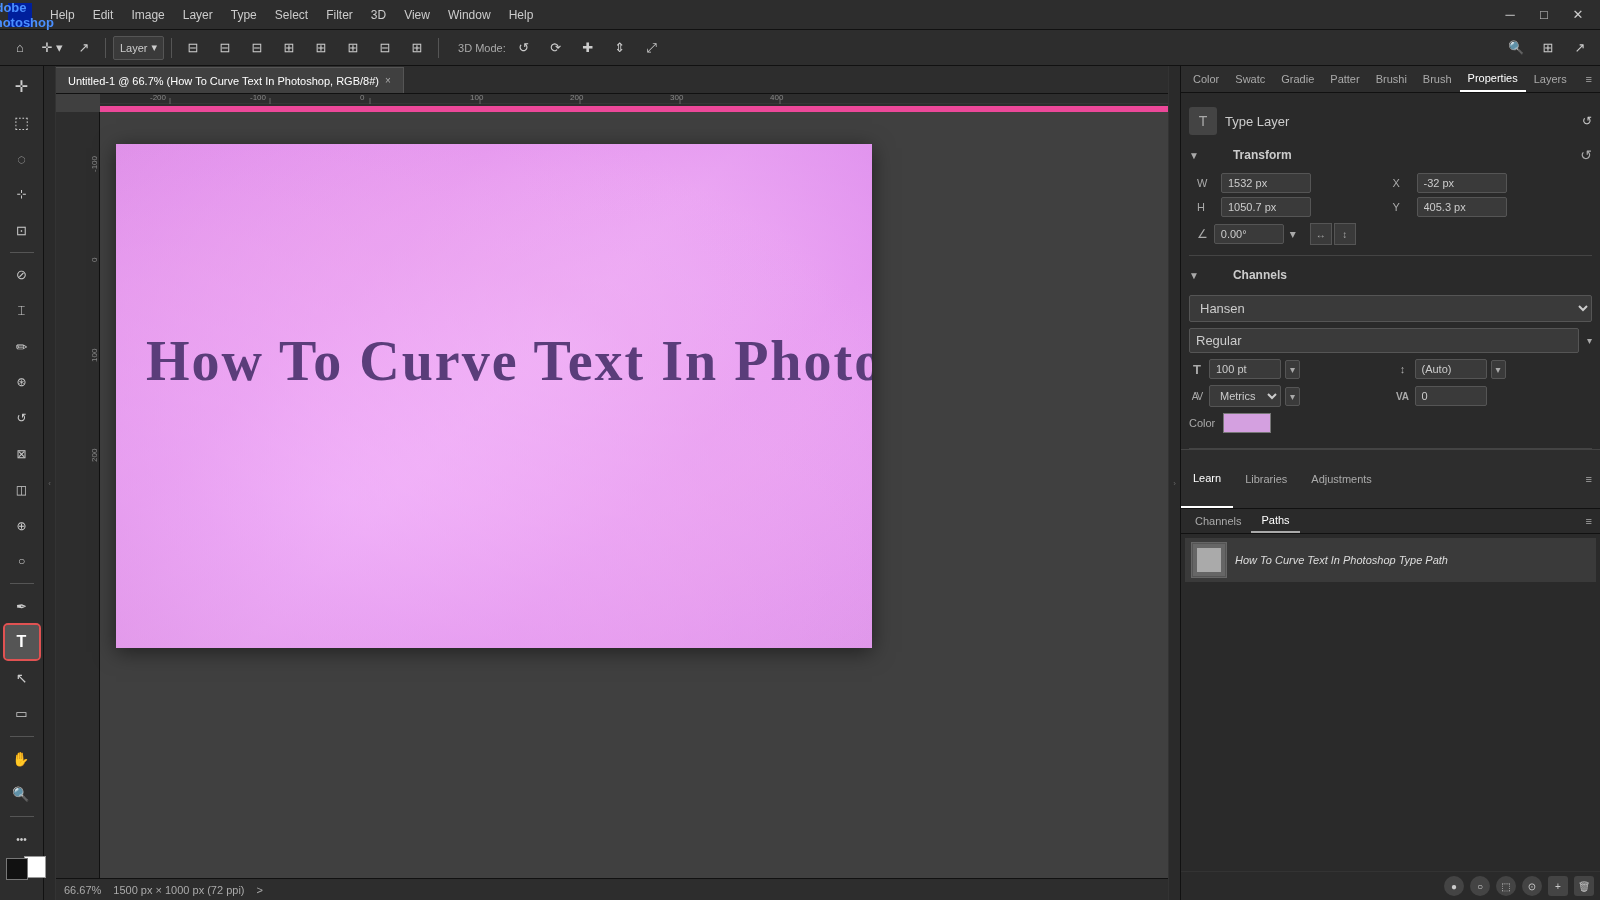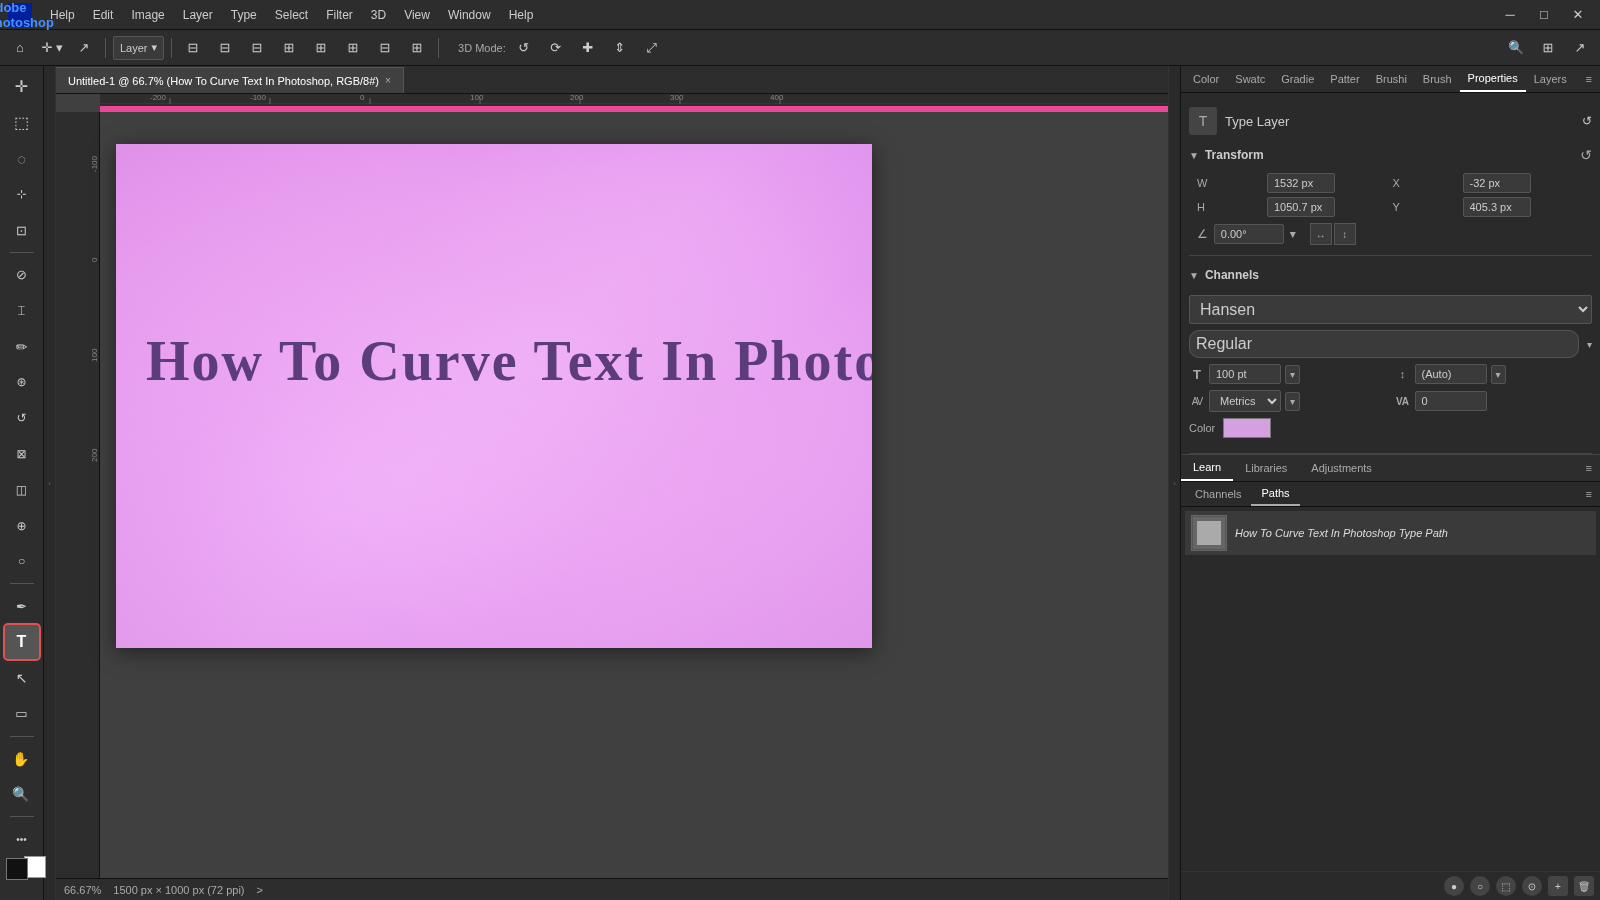--- a/index.html
+++ b/index.html
@@ -51,43 +51,43 @@
     .panel-expand-btn { margin-left: auto; color: #aaa; font-size: 11px; cursor: pointer; padding: 4px; }
 
     
     .properties-panel { padding: 8px; overflow-y: auto; flex-shrink: 0; }
     .layer-type-row { display: flex; align-items: center; gap: 8px; padding: 6px 0; }
     .type-icon { width: 28px; height: 28px; background: #444; display: flex; align-items: center; justify-content: center; font-size: 14px; color: #aaa; border-radius: 3px; }
     .layer-type-label { font-size: 13px; color: #ccc; }
 
     .section-header { display: flex; align-items: center; gap: 6px; padding: 6px 0; cursor: pointer; }
     .section-arrow { font-size: 10px; color: #aaa; }
-    .section-title { font-size: 12px; color: #ccc; font-weight: 600; }
+    .section-title { font-size: 12px; color: #ccc; font-weight: 600; margin-left: 28px; }
     .section-reset { margin-left: auto; color: #aaa; font-size: 14px; cursor: pointer; }
     .transform-label { color: #aaa; font-size: 11px; width: 16px; }
-    .transform-input { background: #3a3a3a; border: 1px solid #555; color: #ccc; padding: 3px 6px; font-size: 11px; width: 68px; border-radius: 2px; margin-left: 46px; }
+    .transform-input { background: #3a3a3a; border: 1px solid #555; color: #ccc; padding: 3px 6px; font-size: 11px; width: 90px; border-radius: 2px; }
     .angle-input { background: #3a3a3a; border: 1px solid #555; color: #ccc; padding: 3px 6px; font-size: 11px; width: 70px; border-radius: 2px; }
 
     .char-section { padding: 4px 0; }
     .font-row { display: flex; align-items: center; gap: 4px; padding: 3px 0; }
-    .font-select { background: #3a3a3a; border: 1px solid #555; color: #ccc; padding: 4px 6px; font-size: 16px; flex: 1; border-radius: 2px; }
+    .font-select { background: #3a3a3a; border: 1px solid #555; color: #ccc; padding: 4px 6px; font-size: 13px; flex: 1; border-radius: 2px; }
     .char-row { display: flex; align-items: center; gap: 8px; padding: 3px 0; }
     .char-input-group { display: flex; align-items: center; gap: 4px; flex: 1; }
     .char-icon { color: #aaa; font-size: 11px; width: 16px; text-align: center; }
     .char-input { background: #3a3a3a; border: 1px solid #555; color: #ccc; padding: 3px 6px; font-size: 11px; width: 72px; border-radius: 2px; }
     .char-dropdown-btn { background: #3a3a3a; border: 1px solid #555; color: #aaa; padding: 3px 4px; font-size: 10px; border-radius: 2px; cursor: pointer; }
     .color-row { display: flex; align-items: center; gap: 8px; padding: 3px 0; }
     .color-label { color: #aaa; font-size: 11px; }
     .color-box { width: 48px; height: 20px; background: #d4a0e0; border: 1px solid #777; cursor: pointer; }
     .divider { height: 1px; background: #444; margin: 6px 0; }
 
     
     .bottom-panel { flex: 1; display: flex; flex-direction: column; border-top: 1px solid #444; min-height: 0; }
     .bottom-tabs { display: flex; align-items: center; background: #2d2d2d; border-bottom: 1px solid #111; }
-    .bottom-tab { padding: 6px 12px; font-size: 11px; color: #aaa; cursor: pointer; }
+    .bottom-tab { padding: 22px 12px; font-size: 11px; color: #aaa; cursor: pointer; }
     .bottom-tab.active { color: #fff; border-bottom: 2px solid #fff; }
     .bottom-tab-expand { margin-left: auto; color: #aaa; font-size: 11px; padding: 4px 8px; cursor: pointer; }
 
     .sub-tabs { display: flex; align-items: center; background: #2a2a2a; border-bottom: 1px solid #111; padding: 0 4px; }
     .sub-tab { padding: 5px 10px; font-size: 11px; color: #aaa; cursor: pointer; }
     .sub-tab.active { color: #fff; border-bottom: 2px solid #aaa; }
 
     .paths-content { flex: 1; background: #2a2a2a; padding: 4px; overflow-y: auto; }
     .path-item { display: flex; align-items: center; gap: 8px; padding: 4px 6px; background: #3a3a3a; cursor: pointer; }
     .path-thumb { width: 36px; height: 36px; background: #555; border: 1px solid #666; display: flex; align-items: center; justify-content: center; }
@@ -325,21 +325,21 @@
 
       <div class="char-section">
 
         <div class="font-row">
           <select class="font-select">
             <option>Hansen</option>
           </select>
         </div>
 
         <div class="font-row">
-          <input class="font-select" value="Regular" style="border-radius: 10px;">
+          <input class="font-select" value="Regular" style="border-radius: 2px;">
           <span style="color:#aaa; font-size:10px; margin-left:4px;">▾</span>
         </div>
 
         <div class="char-row">
           <div class="char-input-group">
             <span class="char-icon" style="font-weight:bold; font-size:13px;">T</span>
             <input class="char-input" value="100 pt" style="">
             <span class="char-dropdown-btn">▾</span>
           </div>
           <div class="char-input-group">

